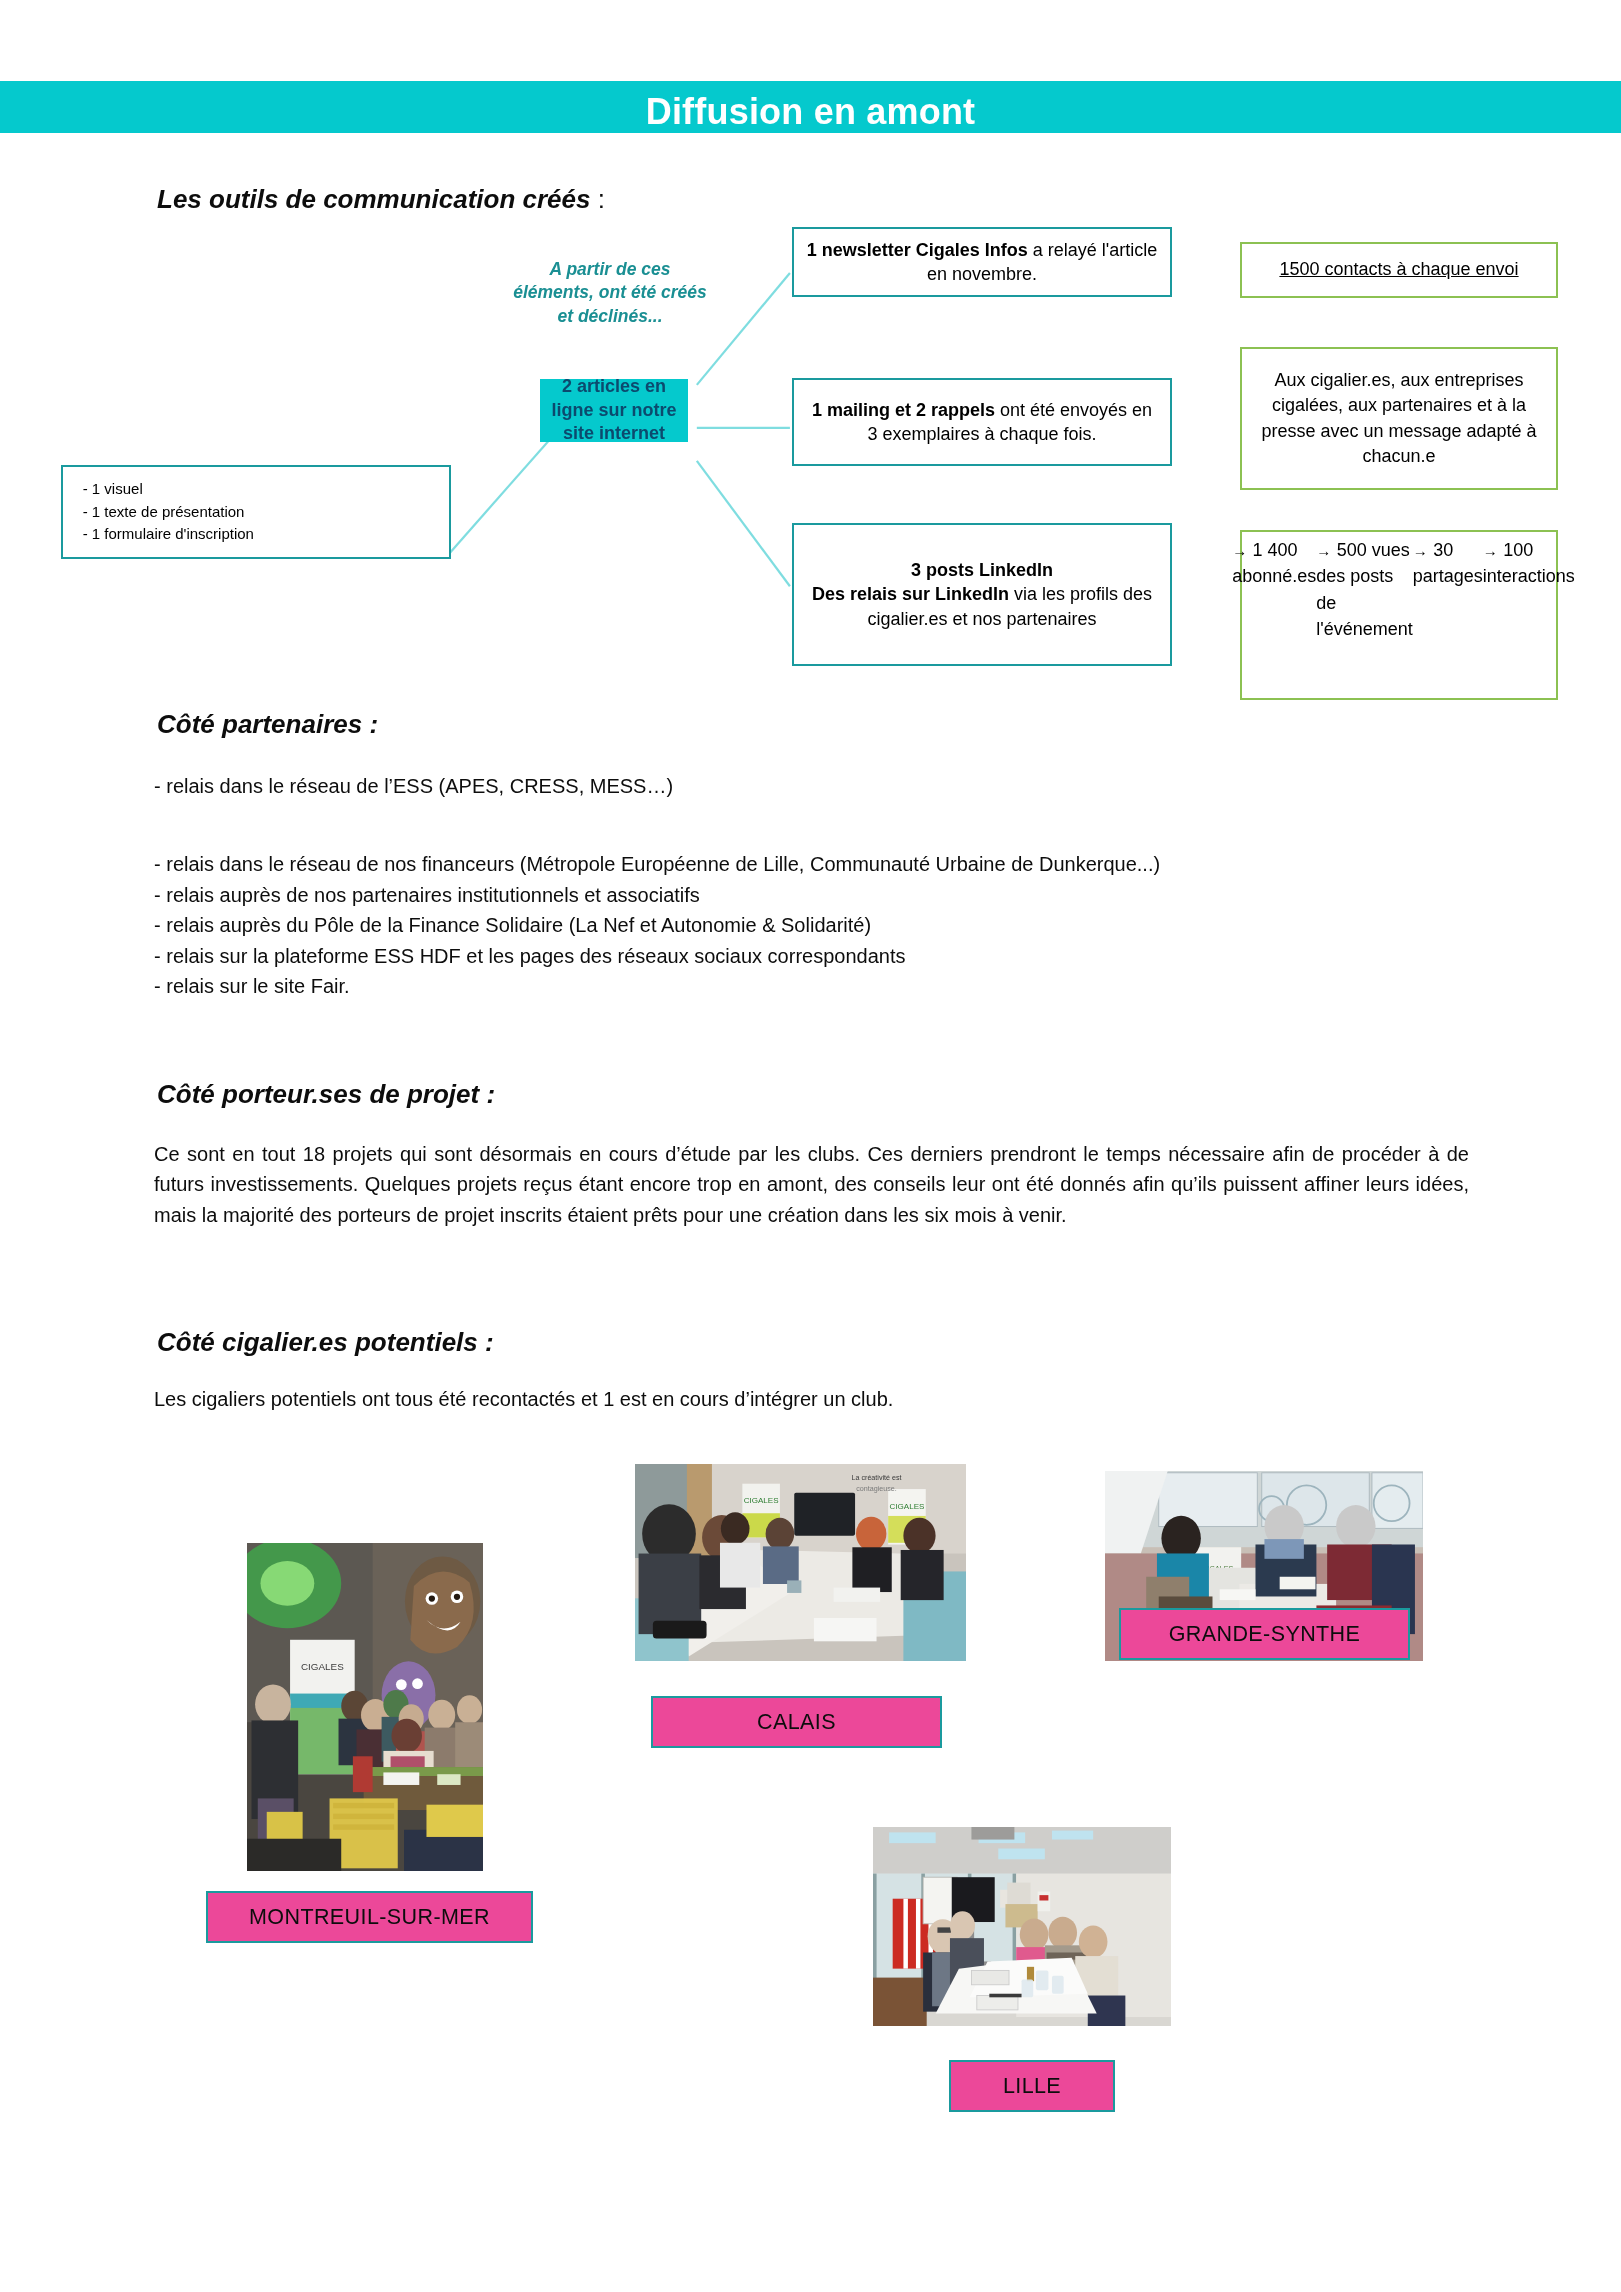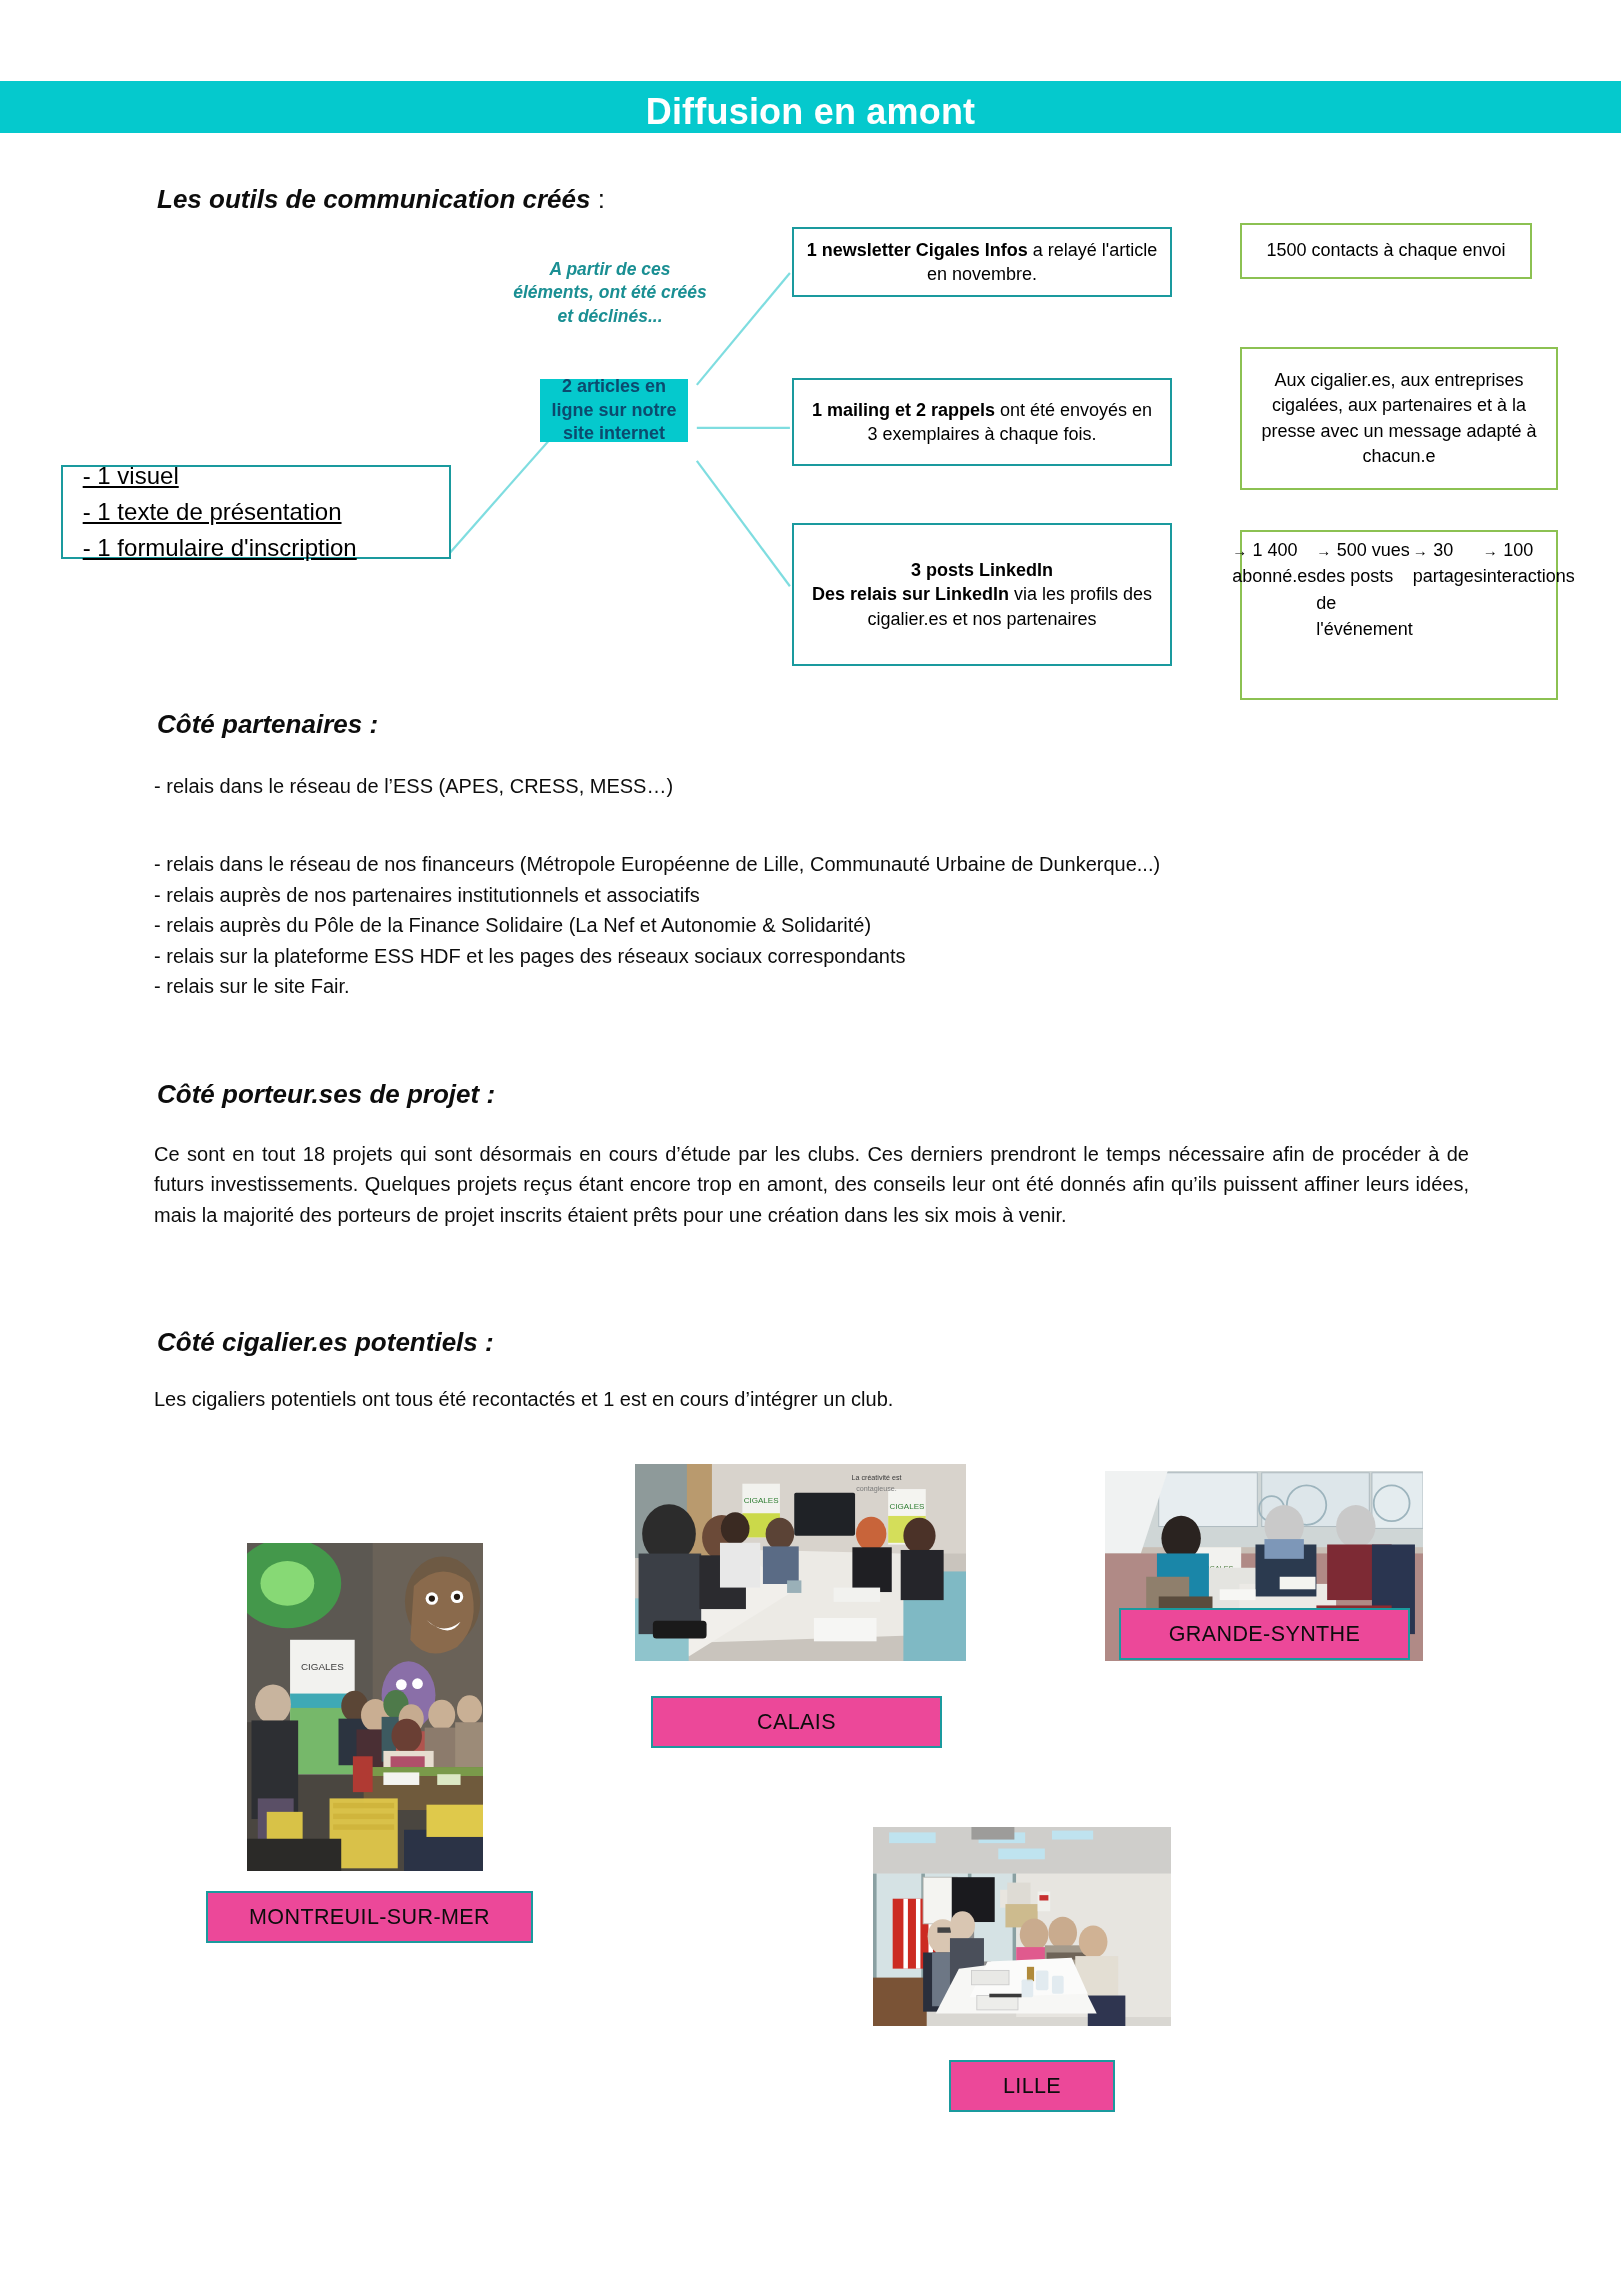--- a/index.html
+++ b/index.html
@@ -101,21 +101,21 @@
     font-size: 18px;
     line-height: 1.4;
     padding: 5.4px 12.5px;
   }
   .box-green.list {
     justify-content: flex-start;
     text-align: left;
     padding-left: 21.5px;
   }
 
-  .tool-list { font-size: 24px; line-height: 1.5; text-decoration: underline; }
+  .tool-list { font-size: 15px; line-height: 1.5; }
 
   .stat-list { font-size: 18px; line-height: 1.45; }
   .stat-list .arw { margin-right: 5.4px; font-size: 15px; }
 
   
   .para {
     position: absolute;
     font-size: 20px;
     line-height: 1.52;
     color: #0d0d0d;
@@ -190,21 +190,21 @@
     </div>
   </div>
 
   <div class="box-teal" style="left:792px; top:523px; width:380px; height:143px;">
     <div>
       <b>3 posts LinkedIn</b><br>
       <b>Des relais sur LinkedIn</b><span> via les profils des cigalier.es et nos partenaires</span>
     </div>
   </div>
 
-  <div class="box-green" style="left:1240px; top:223px; width:292px; height:56px;">
+  <div class="box-green" style="left:1240px; top:242px; width:318px; height:56px;text-decoration:underline;">
     <div>1500 contacts à chaque envoi</div>
   </div>
 
   <div class="box-green" style="left:1240px; top:347px; width:318px; height:143px;">
     <div>Aux cigalier.es, aux entreprises cigalées, aux partenaires et à la presse avec un message adapté à chacun.e</div>
   </div>
 
   <div class="box-green list" style="left:1240px; top:530px; width:318px; height:170px; flex-direction:row; align-items:flex-start; justify-content:center;">
     <div class="stat-list">
       <span class="arw">→</span><span>1 400 abonné.es</span>

